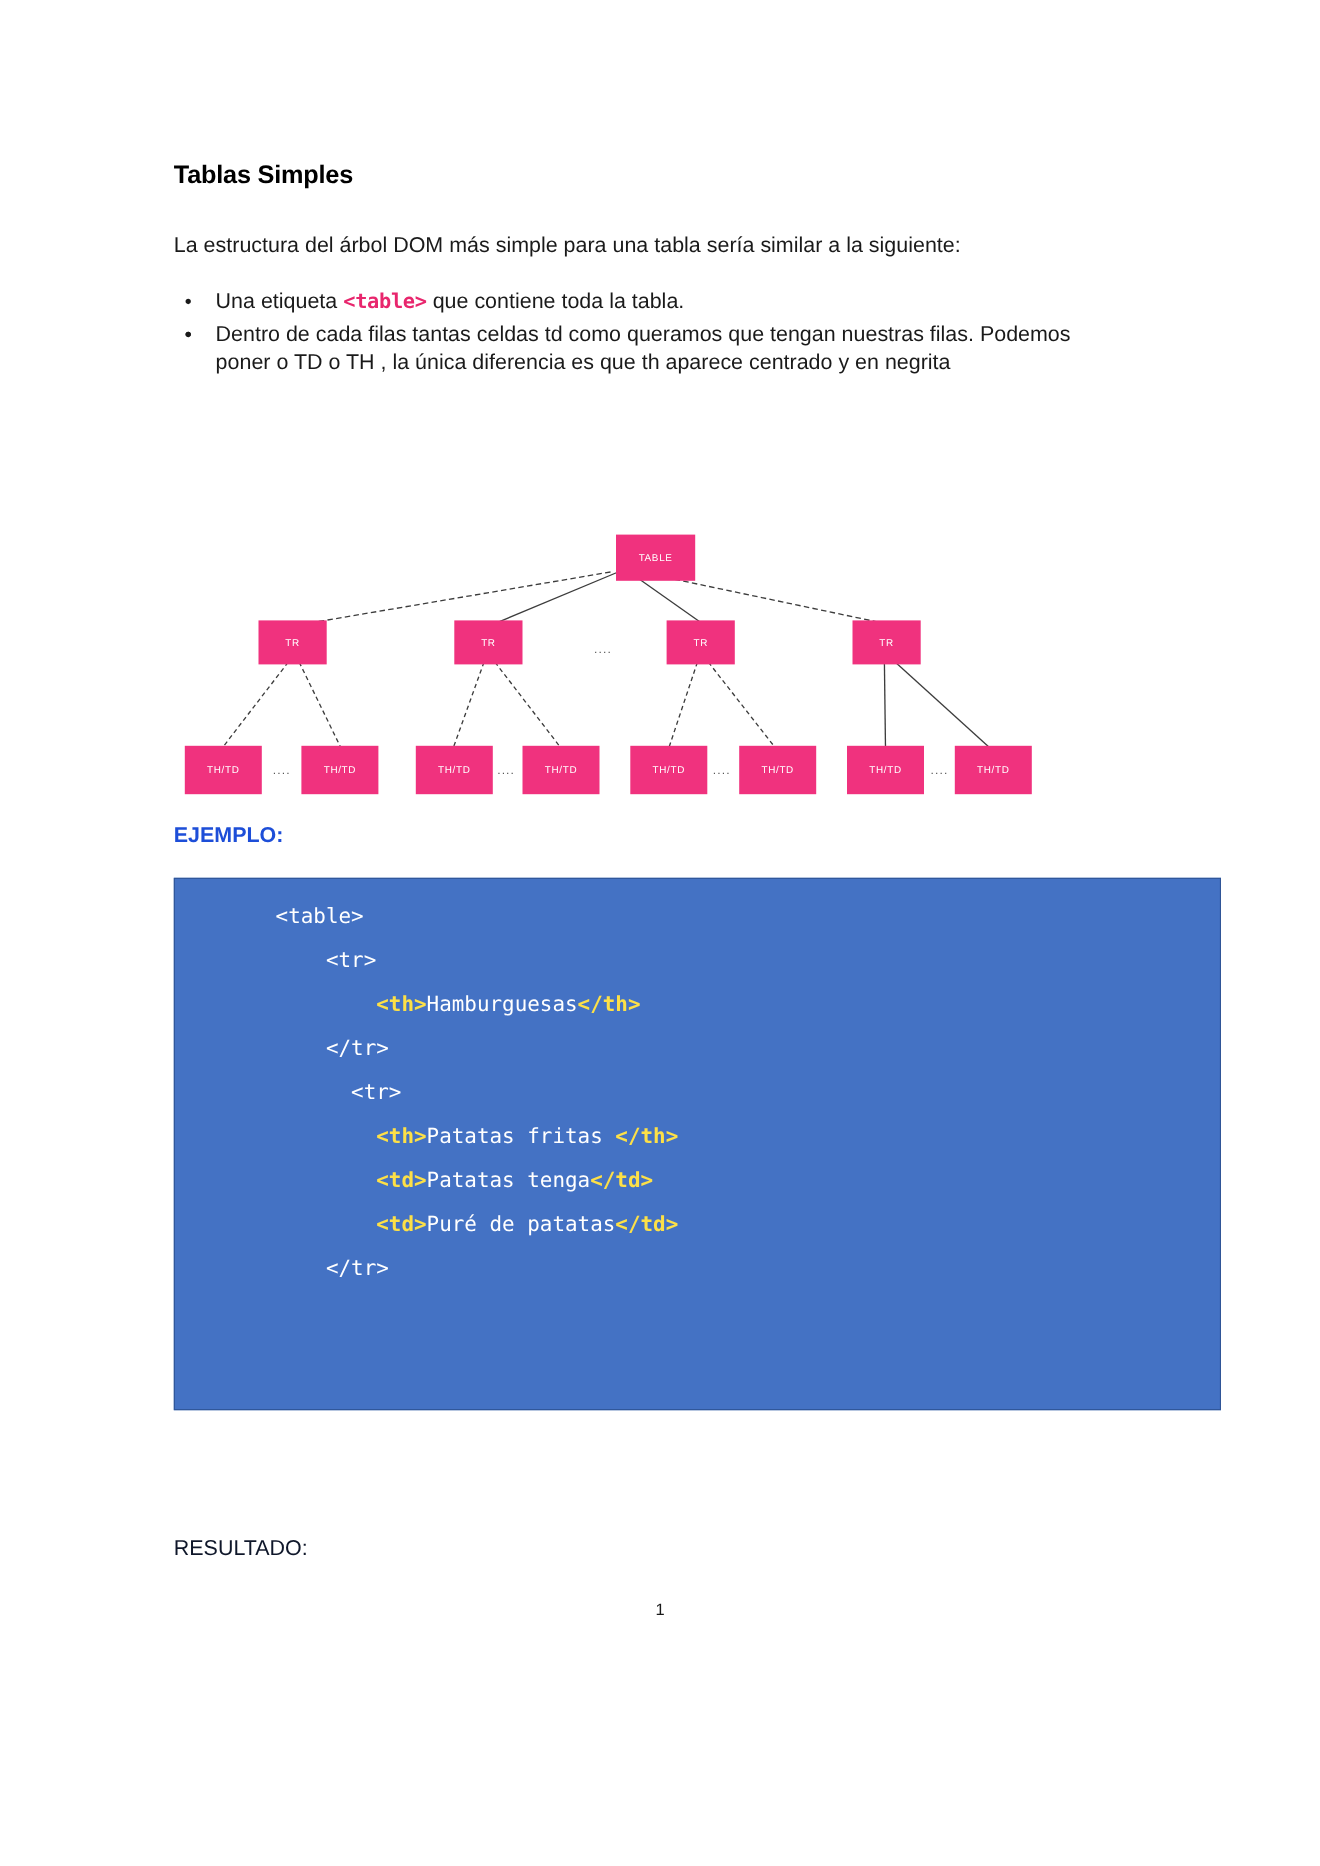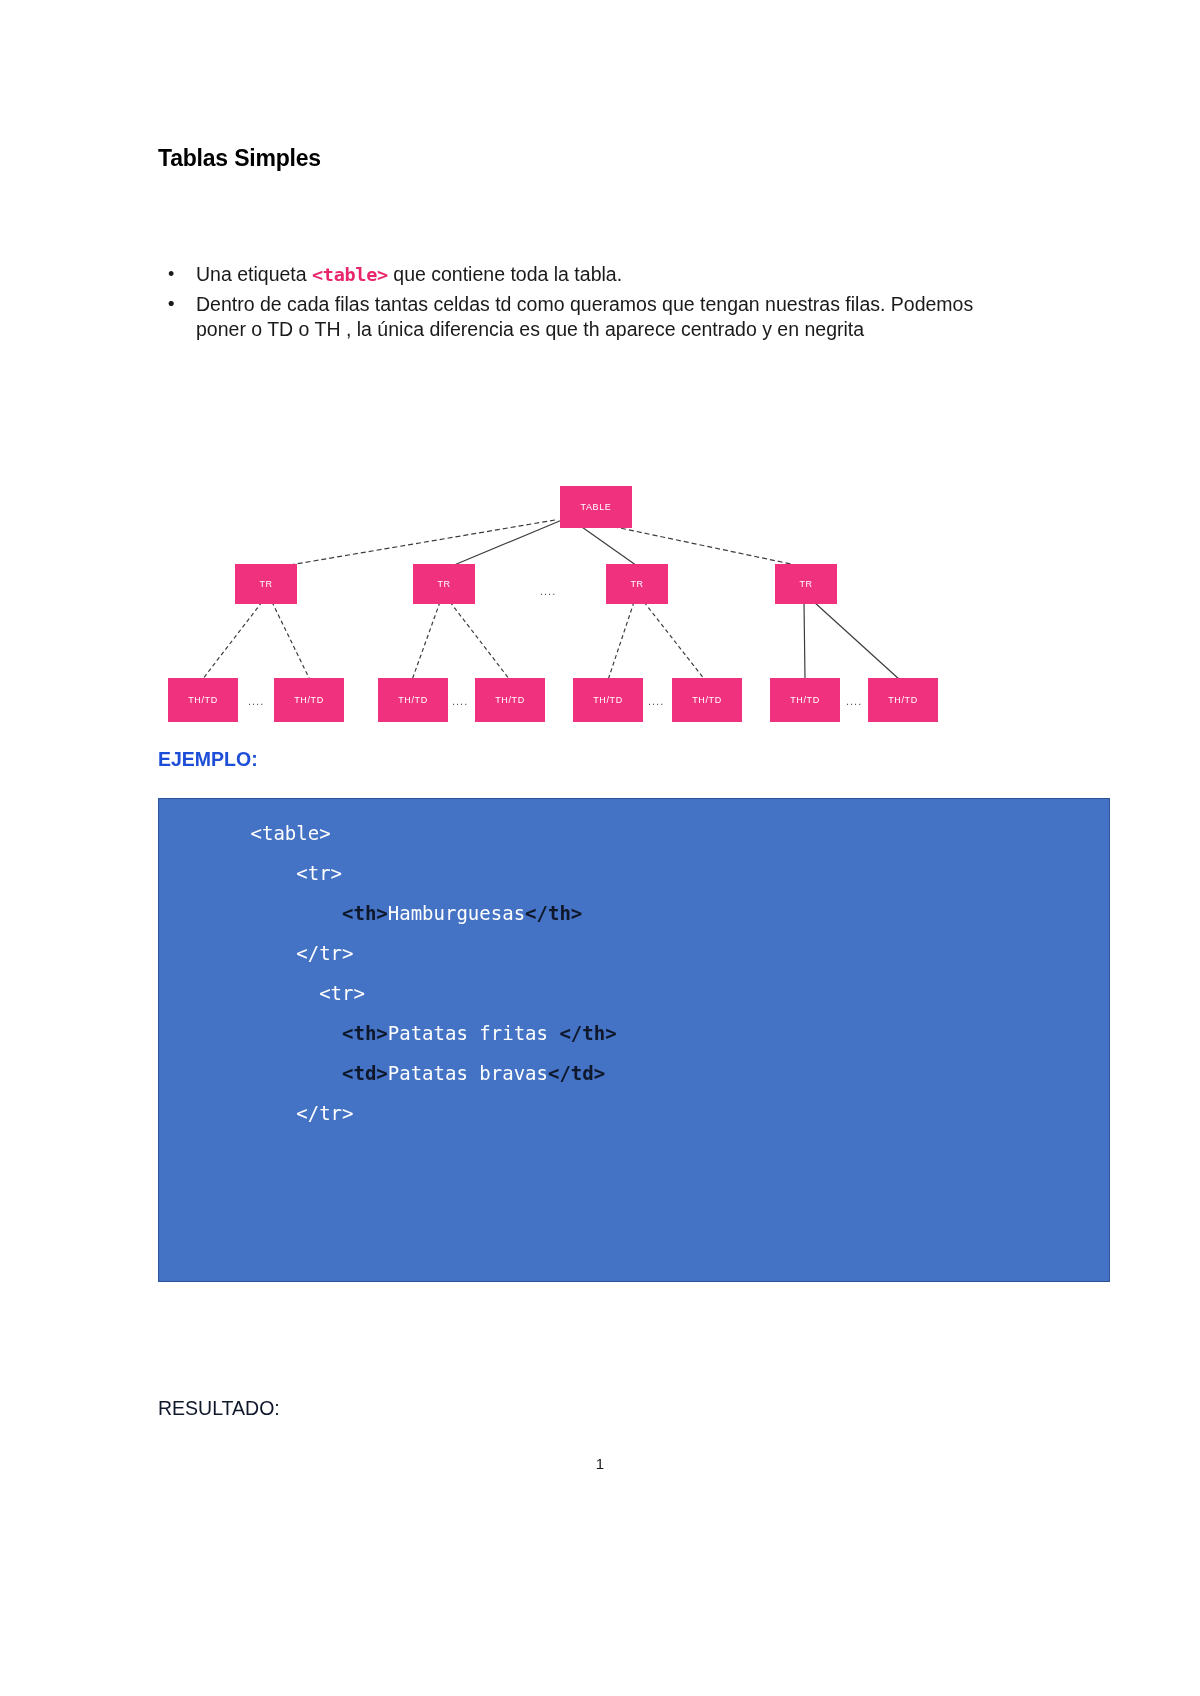--- a/index.html
+++ b/index.html
@@ -149,30 +149,31 @@
     font-family: "DejaVu Sans Mono", "Liberation Mono", monospace;
     font-size: 19px;
     line-height: 40px;
     color: #ffffff;
     overflow: hidden;
   }
   .codeblock .line {
     white-space: pre;
     color: #ffffff;
   }
-  .tag { color: #0f172a; font-weight: bold; }
+  .tag { color: #fde047; font-weight: bold; }
   .txt { color: #ffffff; }
 </style>
 </head>
 <body>
 
 <div class="page">
 
   <h1 class="doc-title">Tablas Simples</h1>
 
+  <p class="intro">La estructura del árbol DOM más simple para una tabla sería similar a la siguiente:</p>
 
   <ul class="bullets">
     <li>
       <span class="dot">•</span><span>Una etiqueta </span><span class="code-inline">&lt;table&gt;</span><span> que contiene toda la tabla.</span>
     </li>
     <li>
       <span class="dot">•</span>
     </li>
     <li>
       <span class="dot">•</span><span>Dentro de cada filas tantas celdas td como queramos que tengan nuestras filas. Podemos poner o TD o TH , la única diferencia es que th aparece centrado y en negrita</span>
@@ -257,21 +258,22 @@
 
   <div class="ejemplo">EJEMPLO:</div>
 
   <div class="codeblock">
       <div class="line">        <span class="txt">&lt;table&gt;</span></div>
       <div class="line">            <span class="txt">&lt;tr&gt;</span></div>
       <div class="line">                <span class="tag">&lt;th&gt;</span><span class="txt">Hamburguesas</span><span class="tag">&lt;/th&gt;</span></div>
       <div class="line">            <span class="txt">&lt;/tr&gt;</span></div>
       <div class="line">              <span class="txt">&lt;tr&gt;</span></div>
       <div class="line">                <span class="tag">&lt;th&gt;</span><span class="txt">Patatas fritas </span><span class="tag">&lt;/th&gt;</span></div>
-      <div class="line">                <span class="tag">&lt;td&gt;</span><span class="txt">Patatas bravas</span><span class="tag">&lt;/td&gt;</span></div>
+      <div class="line">                <span class="tag">&lt;td&gt;</span><span class="txt">Patatas tenga</span><span class="tag">&lt;/td&gt;</span></div>
+      <div class="line">                <span class="tag">&lt;td&gt;</span><span class="txt">Puré de patatas</span><span class="tag">&lt;/td&gt;</span></div>
       <div class="line">            <span class="txt">&lt;/tr&gt;</span></div>
     </div>
 
   <div class="resultado">RESULTADO:</div>
 
   <div class="page-number">1</div>
 
 </div>
 
 </body></html>

